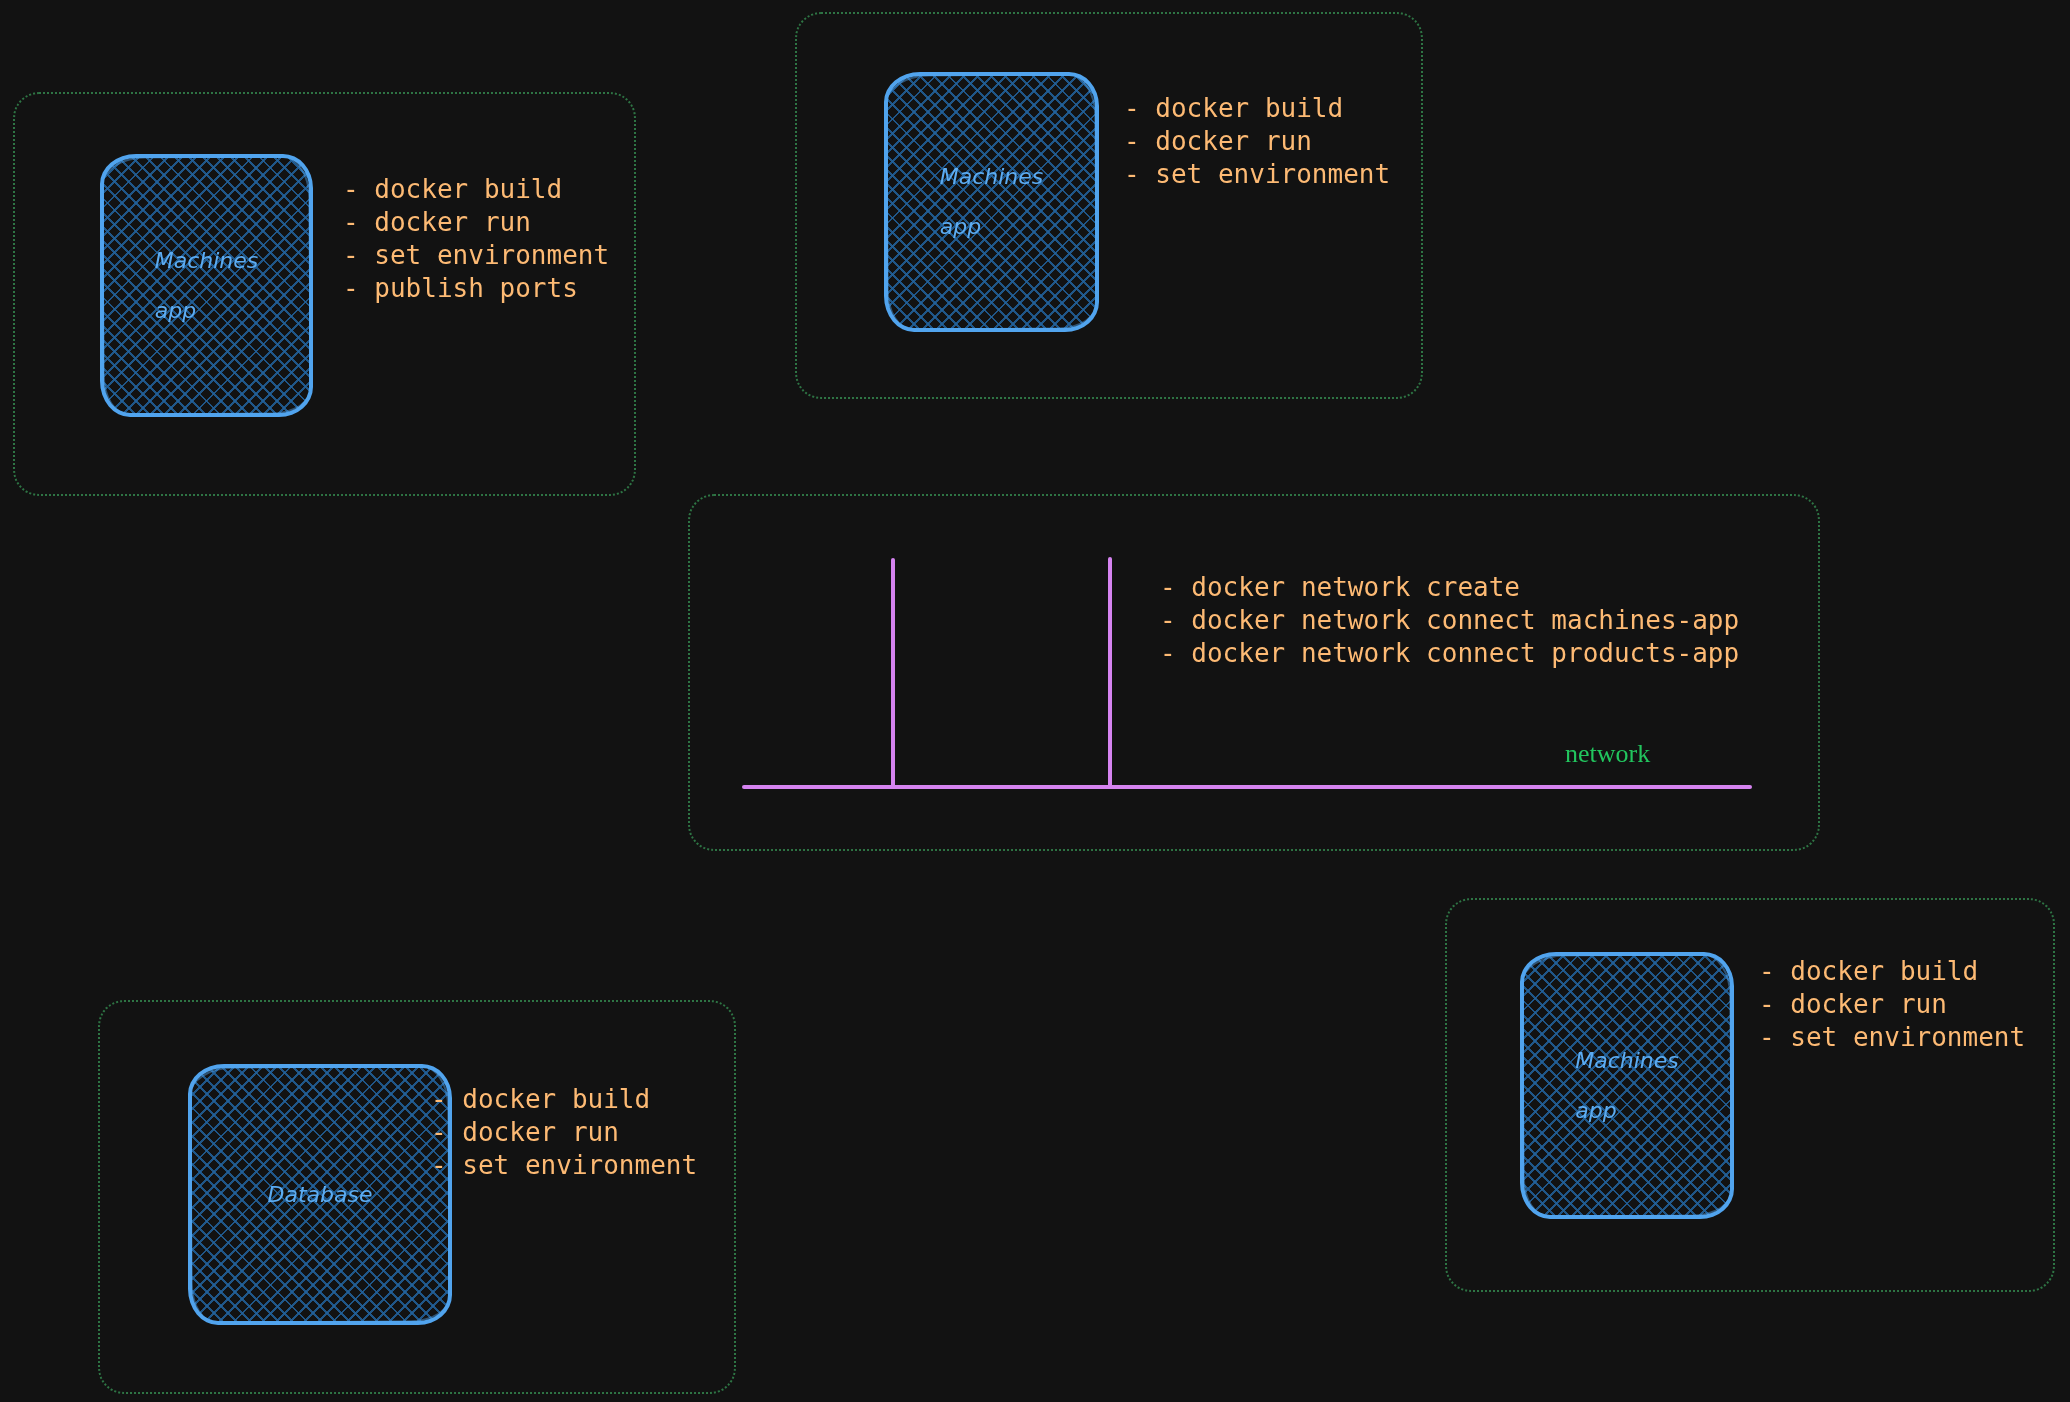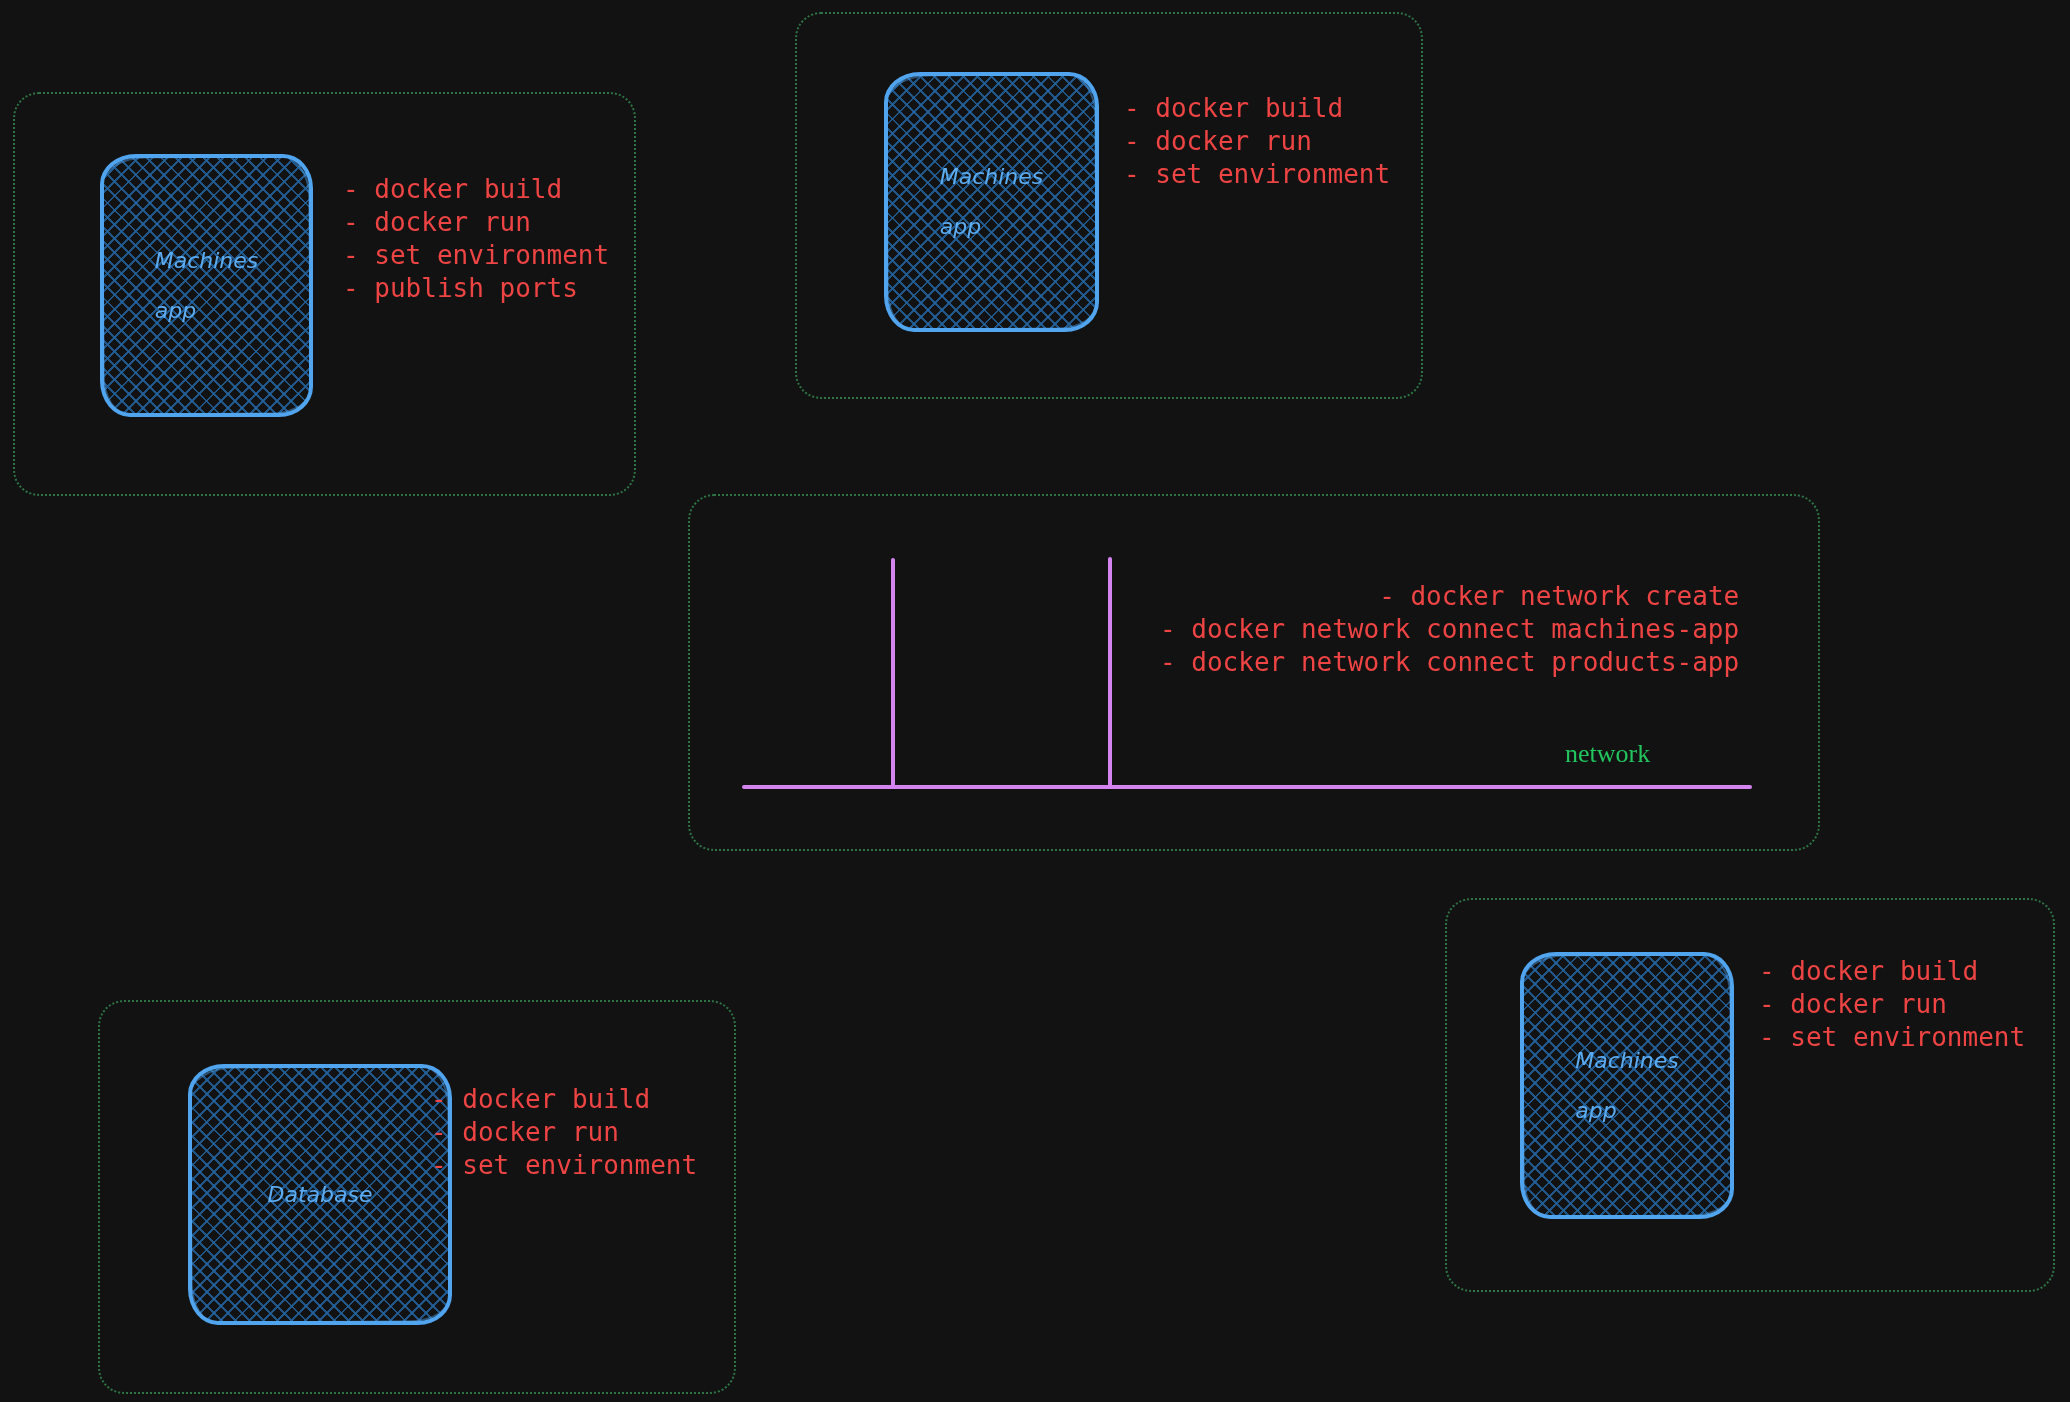--- a/index.html
+++ b/index.html
@@ -53,21 +53,21 @@
     white-space: pre-line;
   }
 
   
   .cmds {
     position: absolute;
     margin: 0;
     font-family: "DejaVu Sans Mono", "Liberation Mono", monospace;
     font-size: 26px;
     line-height: 33px;
-    color: #ef4444;
+    color: #fdba74;
     white-space: pre;
   }
 
   
   .net-line {
     position: absolute;
     background: #d583f0;
     border-radius: 3px;
   }
   .net-label {
@@ -86,21 +86,21 @@
   .g-products { left: 1445px; top: 898px;  width: 610px;  height: 394px; }
   .g-database { left: 98px;   top: 1000px; width: 638px;  height: 394px; }
 
   .n-frontend { left: 85px; top: 60px; width: 213px; height: 263px; }
   .n-machines { left: 87px; top: 58px; width: 215px; height: 260px; }
   .n-products { left: 73px; top: 52px; width: 214px; height: 267px; }
   .n-database { left: 88px; top: 62px; width: 264px; height: 261px; }
 
   .c-frontend { left: 328px; top: 79px; }
   .c-machines { left: 327px; top: 78px; }
-  .c-network  { left: 470px; top: 84px; text-align: right; }
+  .c-network  { left: 470px; top: 75px; }
   .c-products { left: 312px; top: 55px; }
   .c-database { left: 331px; top: 81px; }
 
   .v1 { left: 201px; top: 62px; width: 4px; height: 230px; }
   .v2 { left: 418px; top: 61px; width: 4px; height: 231px; }
   .h1 { left: 52px;  top: 289px; width: 1010px; height: 4px; }
   .net-label { left: 875px; top: 243px; }
 </style>
 </head>
 <body>

